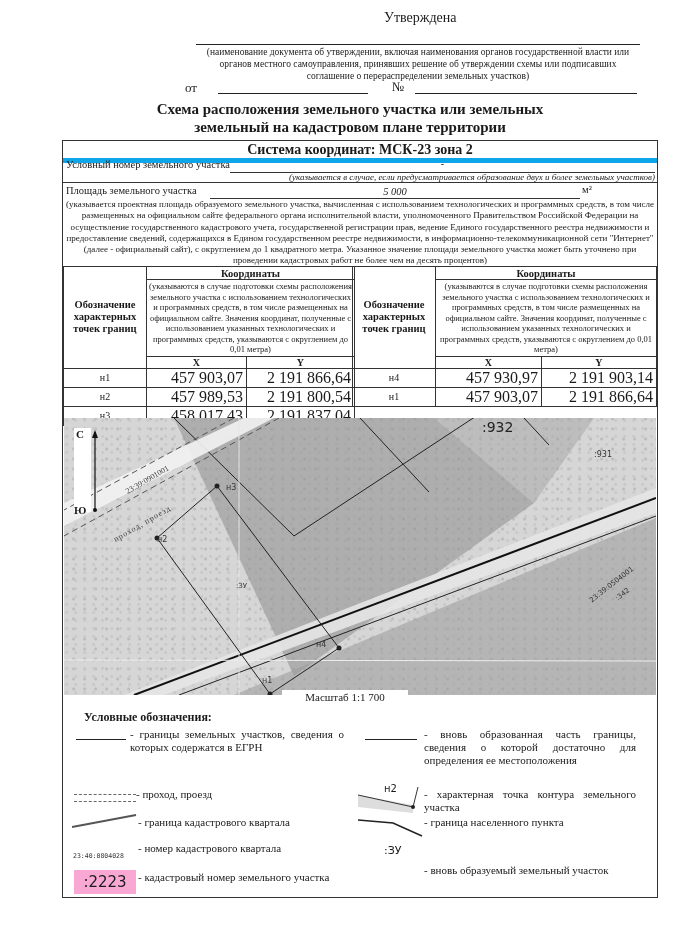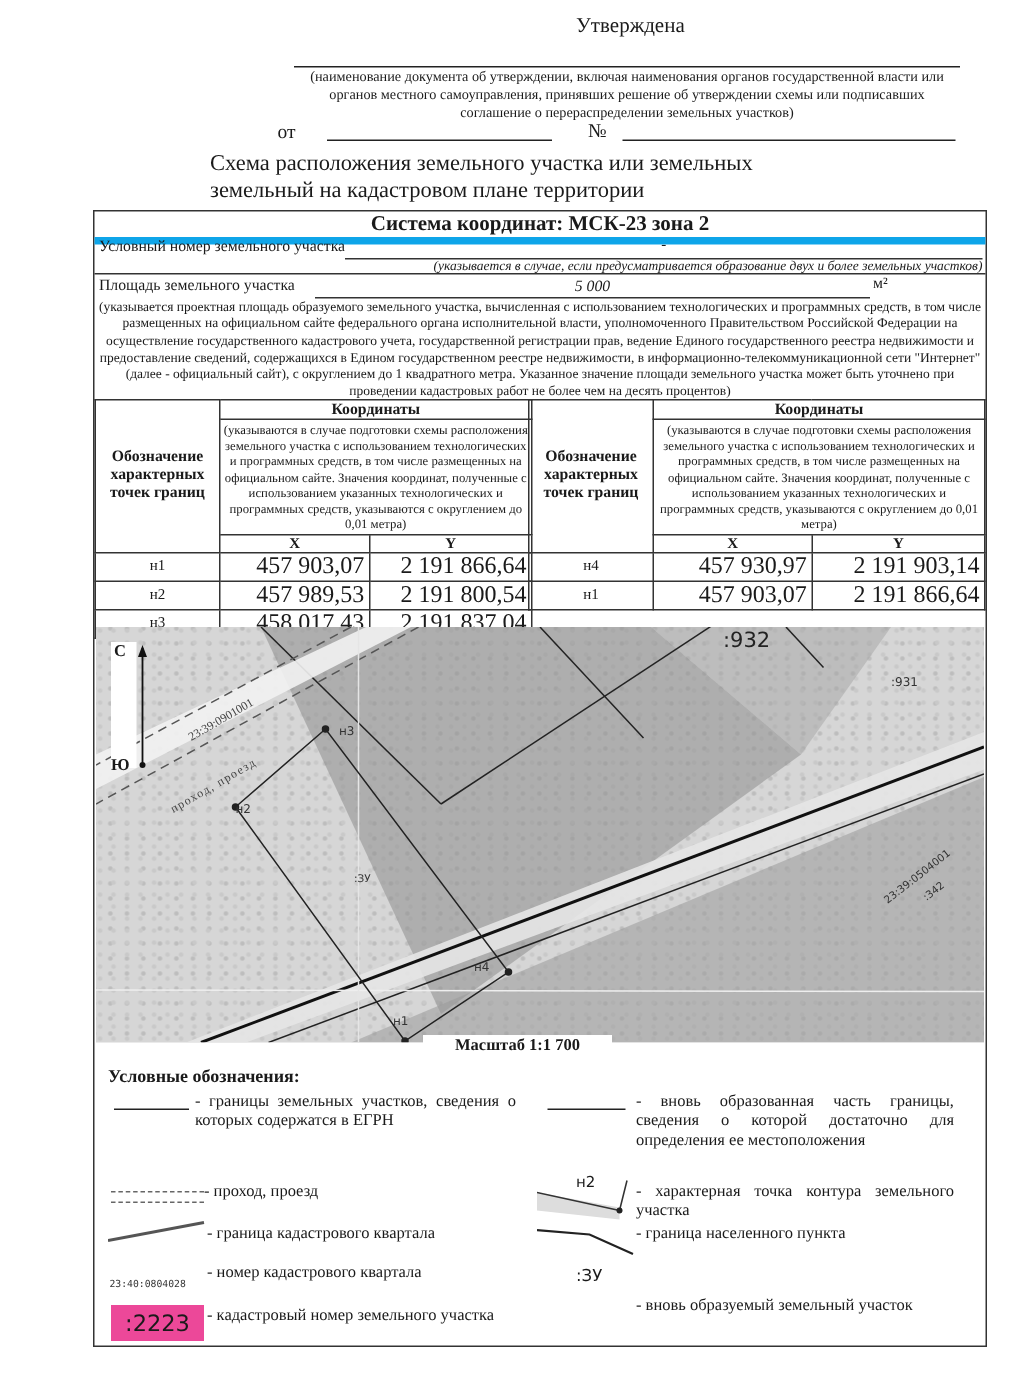--- a/index.html
+++ b/index.html
@@ -6,21 +6,21 @@
   body { width:682px; height:929px; position:relative; overflow:hidden;
          font-family:"Liberation Serif", serif; color:#1a1a1a; }
   .abs { position:absolute; }
   .approved { left:384px; top:10px; font-size:14px; }
   .approve-line { left:196px; top:44px; width:444px; border-top:1px solid #222; }
   .approve-note { left:196px; top:46px; width:444px; font-size:9.5px; line-height:12px; text-align:center; }
   .from-row { left:185px; top:80px; font-size:13px;text-align:center; }
   .from-line { left:218px; top:93px; width:150px; border-top:1px solid #222; }
   .num-label { left:392px; top:79px; font-size:13px; }
   .num-line { left:415px; top:93px; width:222px; border-top:1px solid #222; }
-  .doc-title { left:140px; top:100px; width:420px; text-align:left; font-weight:normal; font-size:15px; line-height:18px; }
+  .doc-title { left:140px; top:100px; width:420px; text-align:center; font-weight:bold; font-size:15px; line-height:18px; }
 
   .frame { left:62px; top:140px; width:596px; height:758px; border:1px solid #333; box-sizing:border-box; }
   .coord-sys { left:63px; top:141px; width:594px; height:17px; text-align:center; font-weight:bold; font-size:14px; line-height:17px; border-bottom:5px solid #0ea5e9; }
   .row-label { font-size:10.5px; }
   .cond-label { left:66px; top:159px;text-align:center; }
   .cond-line { left:230px; top:172px; width:425px; border-top:1px solid #333; }
   .cond-value { left:230px; top:158px; width:425px; text-align:center; font-size:10px; }
   .cond-note { left:230px; top:172px; width:425px; text-align:right; font-style:italic; font-size:9px; }
   .row-sep1 { left:63px; top:182px; width:594px; border-top:1px solid #333; }
   .area-label { left:66px; top:185px; }
@@ -36,23 +36,23 @@
   table.coords td.knote { text-align:center; font-size:8.5px; line-height:10.5px; padding:1px 2px; }
   table.coords th.xy { font-weight:bold; font-size:10px; height:11px; }
   table.coords td.name { text-align:center; height:13px; font-size:10px; }
   table.coords td.num { text-align:right; font-size:16px; }
 
   .map { left:64px; top:418px; width:592px; height:277px; overflow:hidden;
          background:
            radial-gradient(circle at 30% 30%, #c9c9c9 0 1px, transparent 2px) 0 0/9px 8px,
            radial-gradient(circle at 60% 70%, #bdbdbd 0 1px, transparent 2px) 3px 4px/11px 10px,
            #d6d6d6; }
-  .scale { left:282px; top:690px; width:126px; background:#fff; text-align:center; font-weight:bold; font-size:11px; line-height:14px; }
-
-  .legend-title { left:72px; top:710px; font-weight:bold; font-size:12px; }
+  .scale { left:282px; top:690px; width:126px; background:#fff; text-align:center; font-weight:normal; font-size:11px; line-height:14px; }
+
+  .legend-title { left:84px; top:710px; font-weight:bold; font-size:12px; }
   .lg { font-size:11px; line-height:13px; text-align:justify; }
   .lg-line { border-top:1px solid #222; }
 </style>
 </head>
 <body>
 
 <div class="abs approved">Утверждена</div>
 <div class="abs approve-line"></div>
 <div class="abs approve-note">(наименование документа об утверждении, включая наименования органов государственной власти или органов местного самоуправления, принявших решение об утверждении схемы или подписавших соглашение о перераспределении земельных участков)</div>
 <div class="abs from-row">от</div>
@@ -215,14 +215,14 @@
   <polyline points="0,2 35,5 64,18" fill="none" stroke="#222" stroke-width="1.5"></polyline>
 </svg>
 <div class="abs lg" style="left:424px;top:816px;">- граница населенного пункта</div>
 
 <div class="abs" style="left:73px;top:852px;font-family:'DejaVu Sans Mono',monospace;font-size:6.5px;color:#333;">23:40:0804028</div>
 <div class="abs lg" style="left:138px;top:842px;">- номер кадастрового квартала</div>
 
 <div class="abs" style="left:384px;top:844px;font-family:'DejaVu Sans',sans-serif;font-size:11px;">:ЗУ</div>
 <div class="abs lg" style="left:424px;top:842px;margin-top:22px;">- вновь образуемый земельный участок</div>
 
-<div class="abs" style="left:74px;top:870px;width:62px;height:24px;background:#ec4899;font-family:'DejaVu Sans',sans-serif;font-size:15px;line-height:24px;text-align:center;">:2223</div>
+<div class="abs" style="left:74px;top:870px;width:62px;height:24px;background:#f9a8d4;font-family:'DejaVu Sans',sans-serif;font-size:15px;line-height:24px;text-align:center;">:2223</div>
 <div class="abs lg" style="left:138px;top:871px;width:210px;">- кадастровый номер земельного участка</div>
 
 </body></html>

